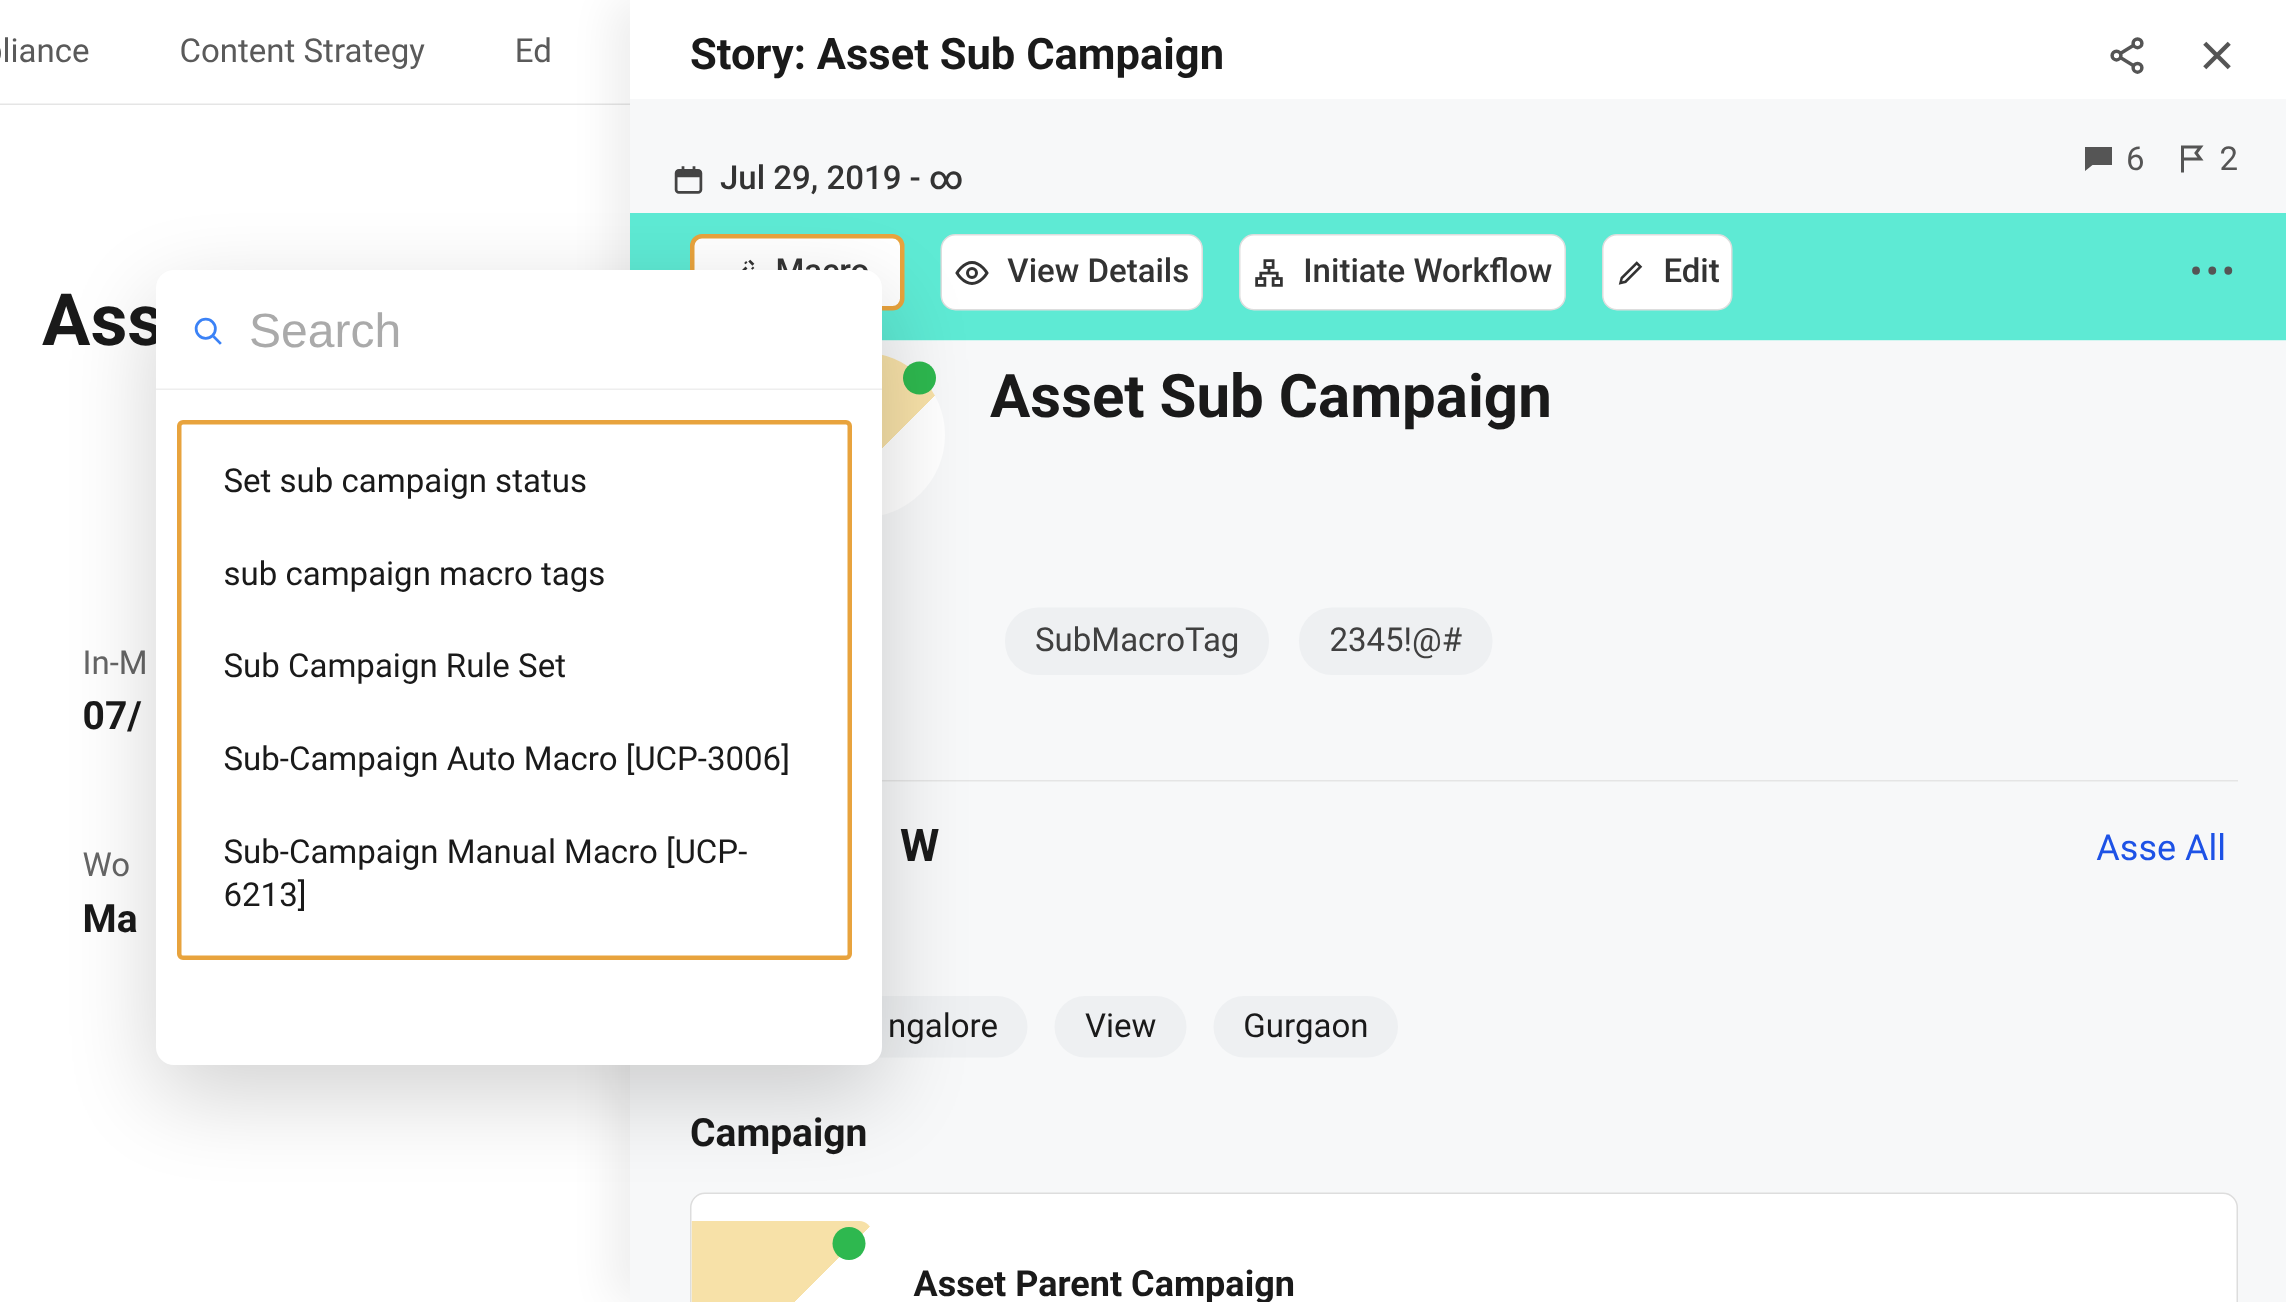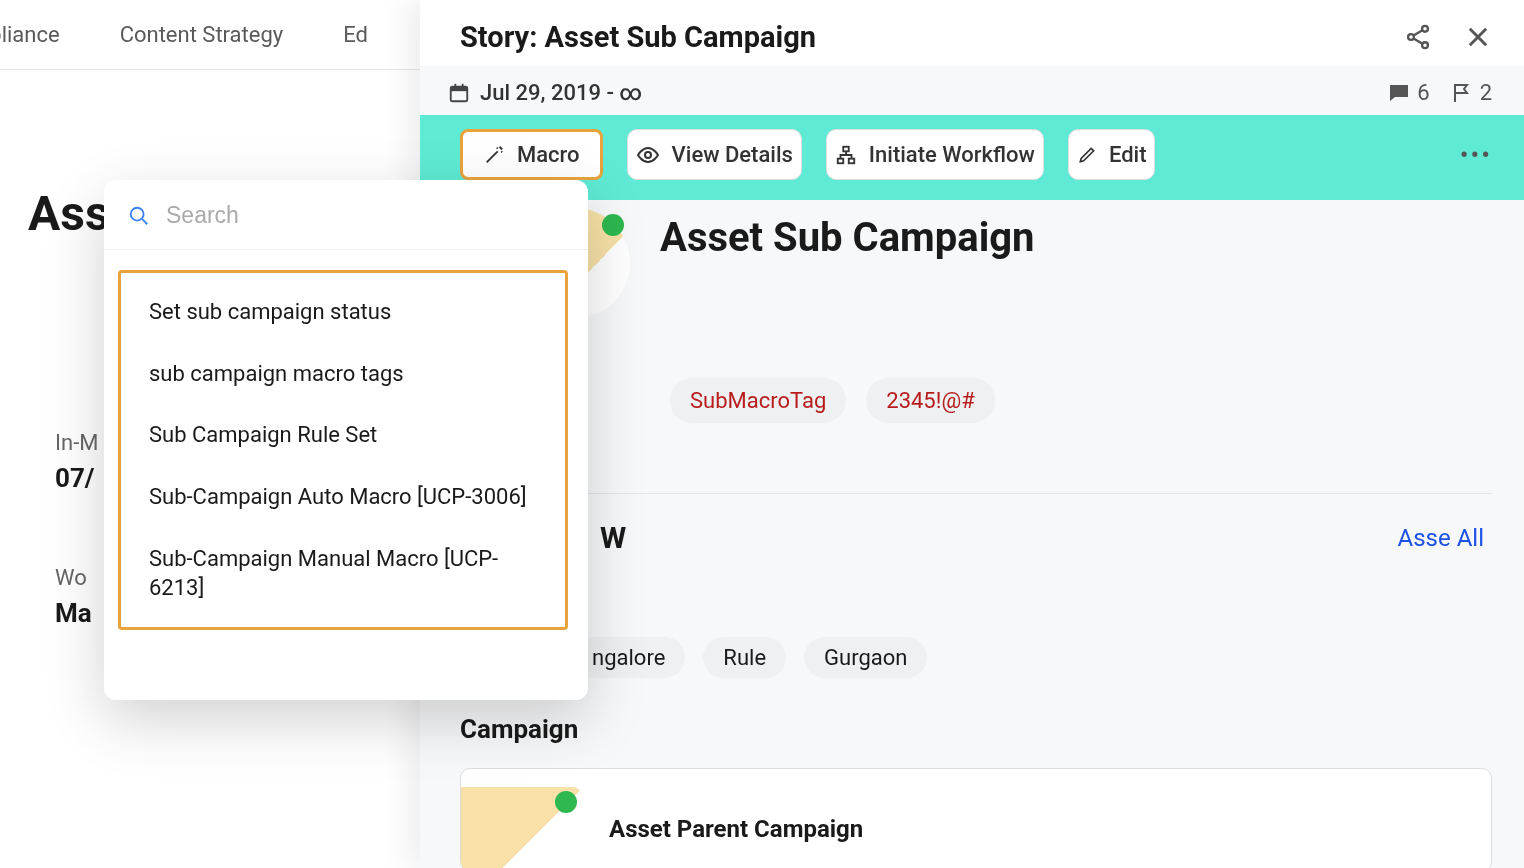--- a/index.html
+++ b/index.html
@@ -73,21 +73,21 @@
 
   .panel-meta {
     display:flex;
     align-items:center;
     justify-content:space-between;
     padding: 14px 32px 10px 28px;
     background: #f7f8f9;
     color: #444;
     font-size: 22px;
   }
-  .panel-meta-left { display:flex; align-items:center; gap:10px; font-weight:500; color:#333;}
+  .panel-meta-left { display:flex; align-items:center; gap:10px; font-weight:500; color:#333;margin-top:27px;}
   .panel-meta-right { display:flex; align-items:center; gap:20px; }
   .stat { display:flex; align-items:center; gap:6px; color:#555; font-size:22px;}
 
   .toolbar {
     display:flex;
     align-items:center;
     gap: 24px;
     padding: 14px 32px 20px 40px;
     background: #5eead4;
   }
@@ -125,21 +125,21 @@
     flex-shrink:0;
     margin-left: 60px;
   }
   .avatar .dot {
     width:22px;height:22px;border-radius:50%;
     background:#2eb84f;position:absolute;top:6px;right:6px;
   }
   .main-title { font-size: 40px; font-weight:700; padding-top:6px;}
 
   .tags { display:flex; gap:20px; margin-top:60px; margin-left:210px;}
-  .tag { background:#eef0f2; padding:10px 20px; border-radius:22px; font-size:22px; color:#b91c1c;}
+  .tag { background:#eef0f2; padding:10px 20px; border-radius:22px; font-size:22px; color:#404040;}
 
   .section-row {
     display:flex; justify-content:space-between; align-items:center;
     margin-top: 70px;
     border-top: 1px solid #e5e5e5;
     padding-top: 26px;
   }
   .section-row .w { font-size:30px; font-weight:700; margin-left:140px;}
   .show-all { color:#1d52e6; font-size:24px; cursor:pointer; margin-right: 8px;}
 
@@ -184,21 +184,21 @@
     padding-bottom: 70px;
   }
   .dropdown .search-row {
     display:flex; align-items:center; gap:16px;
     padding: 22px 22px 20px 24px;
     border-bottom:1px solid #eee;
     color:#888;
   }
   .dropdown input {
     border:none;outline:none;
-    font-size:23px;
+    font-size:32px;
     flex:1;
     color:#14532d;
   }
   .dropdown input::placeholder { color:#aaa; }
   .dropdown .list {
     border: 3px solid #e8a33d;
     border-radius:4px;
     margin: 20px 20px 0 14px;
     padding: 8px 0;
   }
@@ -322,21 +322,21 @@
       <div class="tag">2345!@#</div>
     </div>
 
     <div class="section-row">
       <div class="w">W</div>
       <div class="show-all">Asse All</div>
     </div>
 
     <div class="city-tags">
       <div class="city-tag partial"><span style="color:#c22;position:relative;top:-16px;left:-6px;font-size:10px">●</span><span>ngalore</span></div>
-      <div class="city-tag">Rule</div>
+      <div class="city-tag">View</div>
       <div class="city-tag">Gurgaon</div>
     </div>
 
     <div class="campaign-heading">Campaign</div>
 
     <div class="camp-card">
       <div class="thumb">
         <div class="dot"></div>
       </div>
       <div class="label">Asset Parent Campaign</div>

